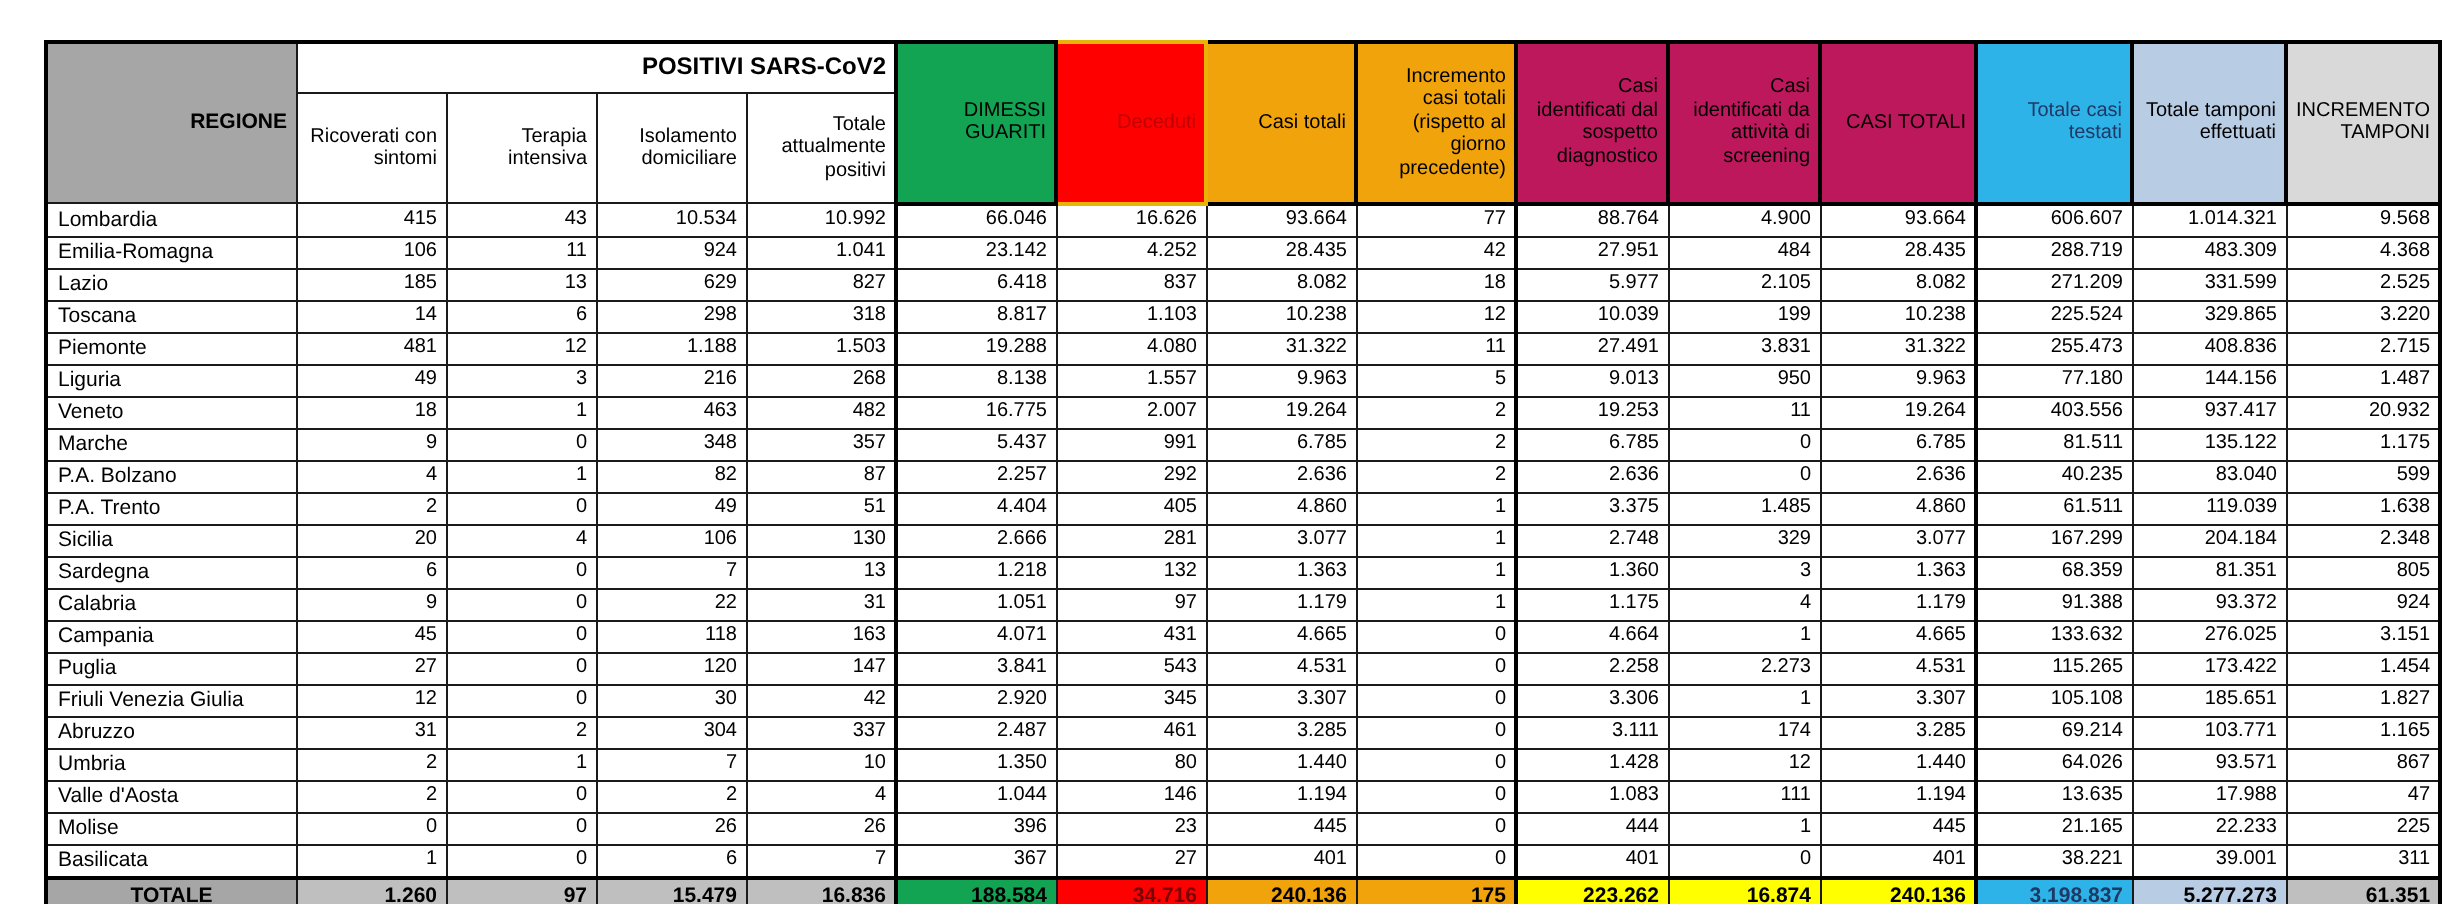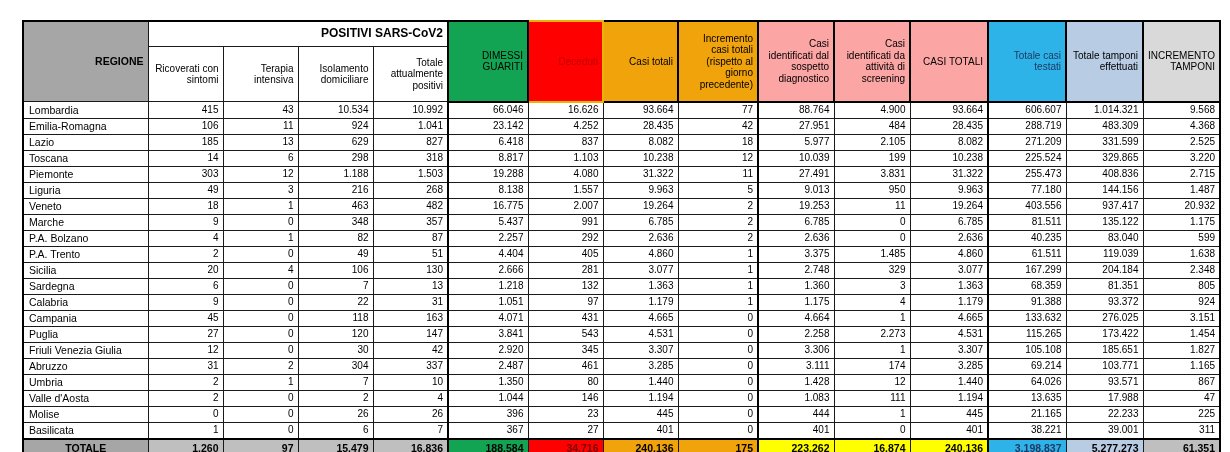--- a/index.html
+++ b/index.html
@@ -19,21 +19,21 @@
   col.c-tam{width:77px;}
   col.c-it{width:68px;}
   th,td{border:1px solid #1a1a1a;padding:1px 4px;font-size:10px;line-height:1.15;overflow:hidden;}
   th{font-weight:400;text-align:right;vertical-align:middle;}
   .h-region{background:#a6a6a6;font-weight:700;font-size:10.5px;}
   .h-positivi{background:#ffffff;font-weight:700;font-size:12px;height:22px;}
   .h-sub{background:#ffffff;height:52px;}
   .h-green{background:#12a452;border:2px solid #000;margin-top:17px;}
   .h-red{background:#fe0000;color:#c00000;border:2px solid #eab308;}
   .h-orange{background:#f0a30a;border:2px solid #000;}
-  .h-yellow{background:#fca5a5;border:2px solid #000;}
+  .h-yellow{background:#be185d;border:2px solid #000;}
   .h-cyan{background:#2eb3e8;color:#1f3864;border:2px solid #000;}
   .h-blue{background:#b8cce4;border:2px solid #000;}
   .h-gray{background:#d9d9d9;border:2px solid #000;}
   tbody td{height:13px;background:#ffffff;}
   td.num{text-align:right;}
   td.region{text-align:left;font-size:10.5px;padding-left:5px;}
   td.thick-left,th.thick-left{border-left:2px solid #000;}
   tr.total td{font-weight:700;height:15px;border-top:2px solid #000;font-size:10.5px;}
   tr.total td.t-label{background:#a6a6a6;text-align:center;}
   tr.total td.t-gray{background:#bfbfbf;}
@@ -152,21 +152,21 @@
           <td class="num">12</td>
           <td class="num thick-left">10.039</td>
           <td class="num">199</td>
           <td class="num">10.238</td>
           <td class="num thick-left">225.524</td>
           <td class="num">329.865</td>
           <td class="num">3.220</td>
         </tr>
         <tr>
           <td class="region">Piemonte</td>
-          <td class="num">303</td>
+          <td class="num">481</td>
           <td class="num">12</td>
           <td class="num">1.188</td>
           <td class="num">1.503</td>
           <td class="num thick-left">19.288</td>
           <td class="num">4.080</td>
           <td class="num">31.322</td>
           <td class="num">11</td>
           <td class="num thick-left">27.491</td>
           <td class="num">3.831</td>
           <td class="num">31.322</td>

